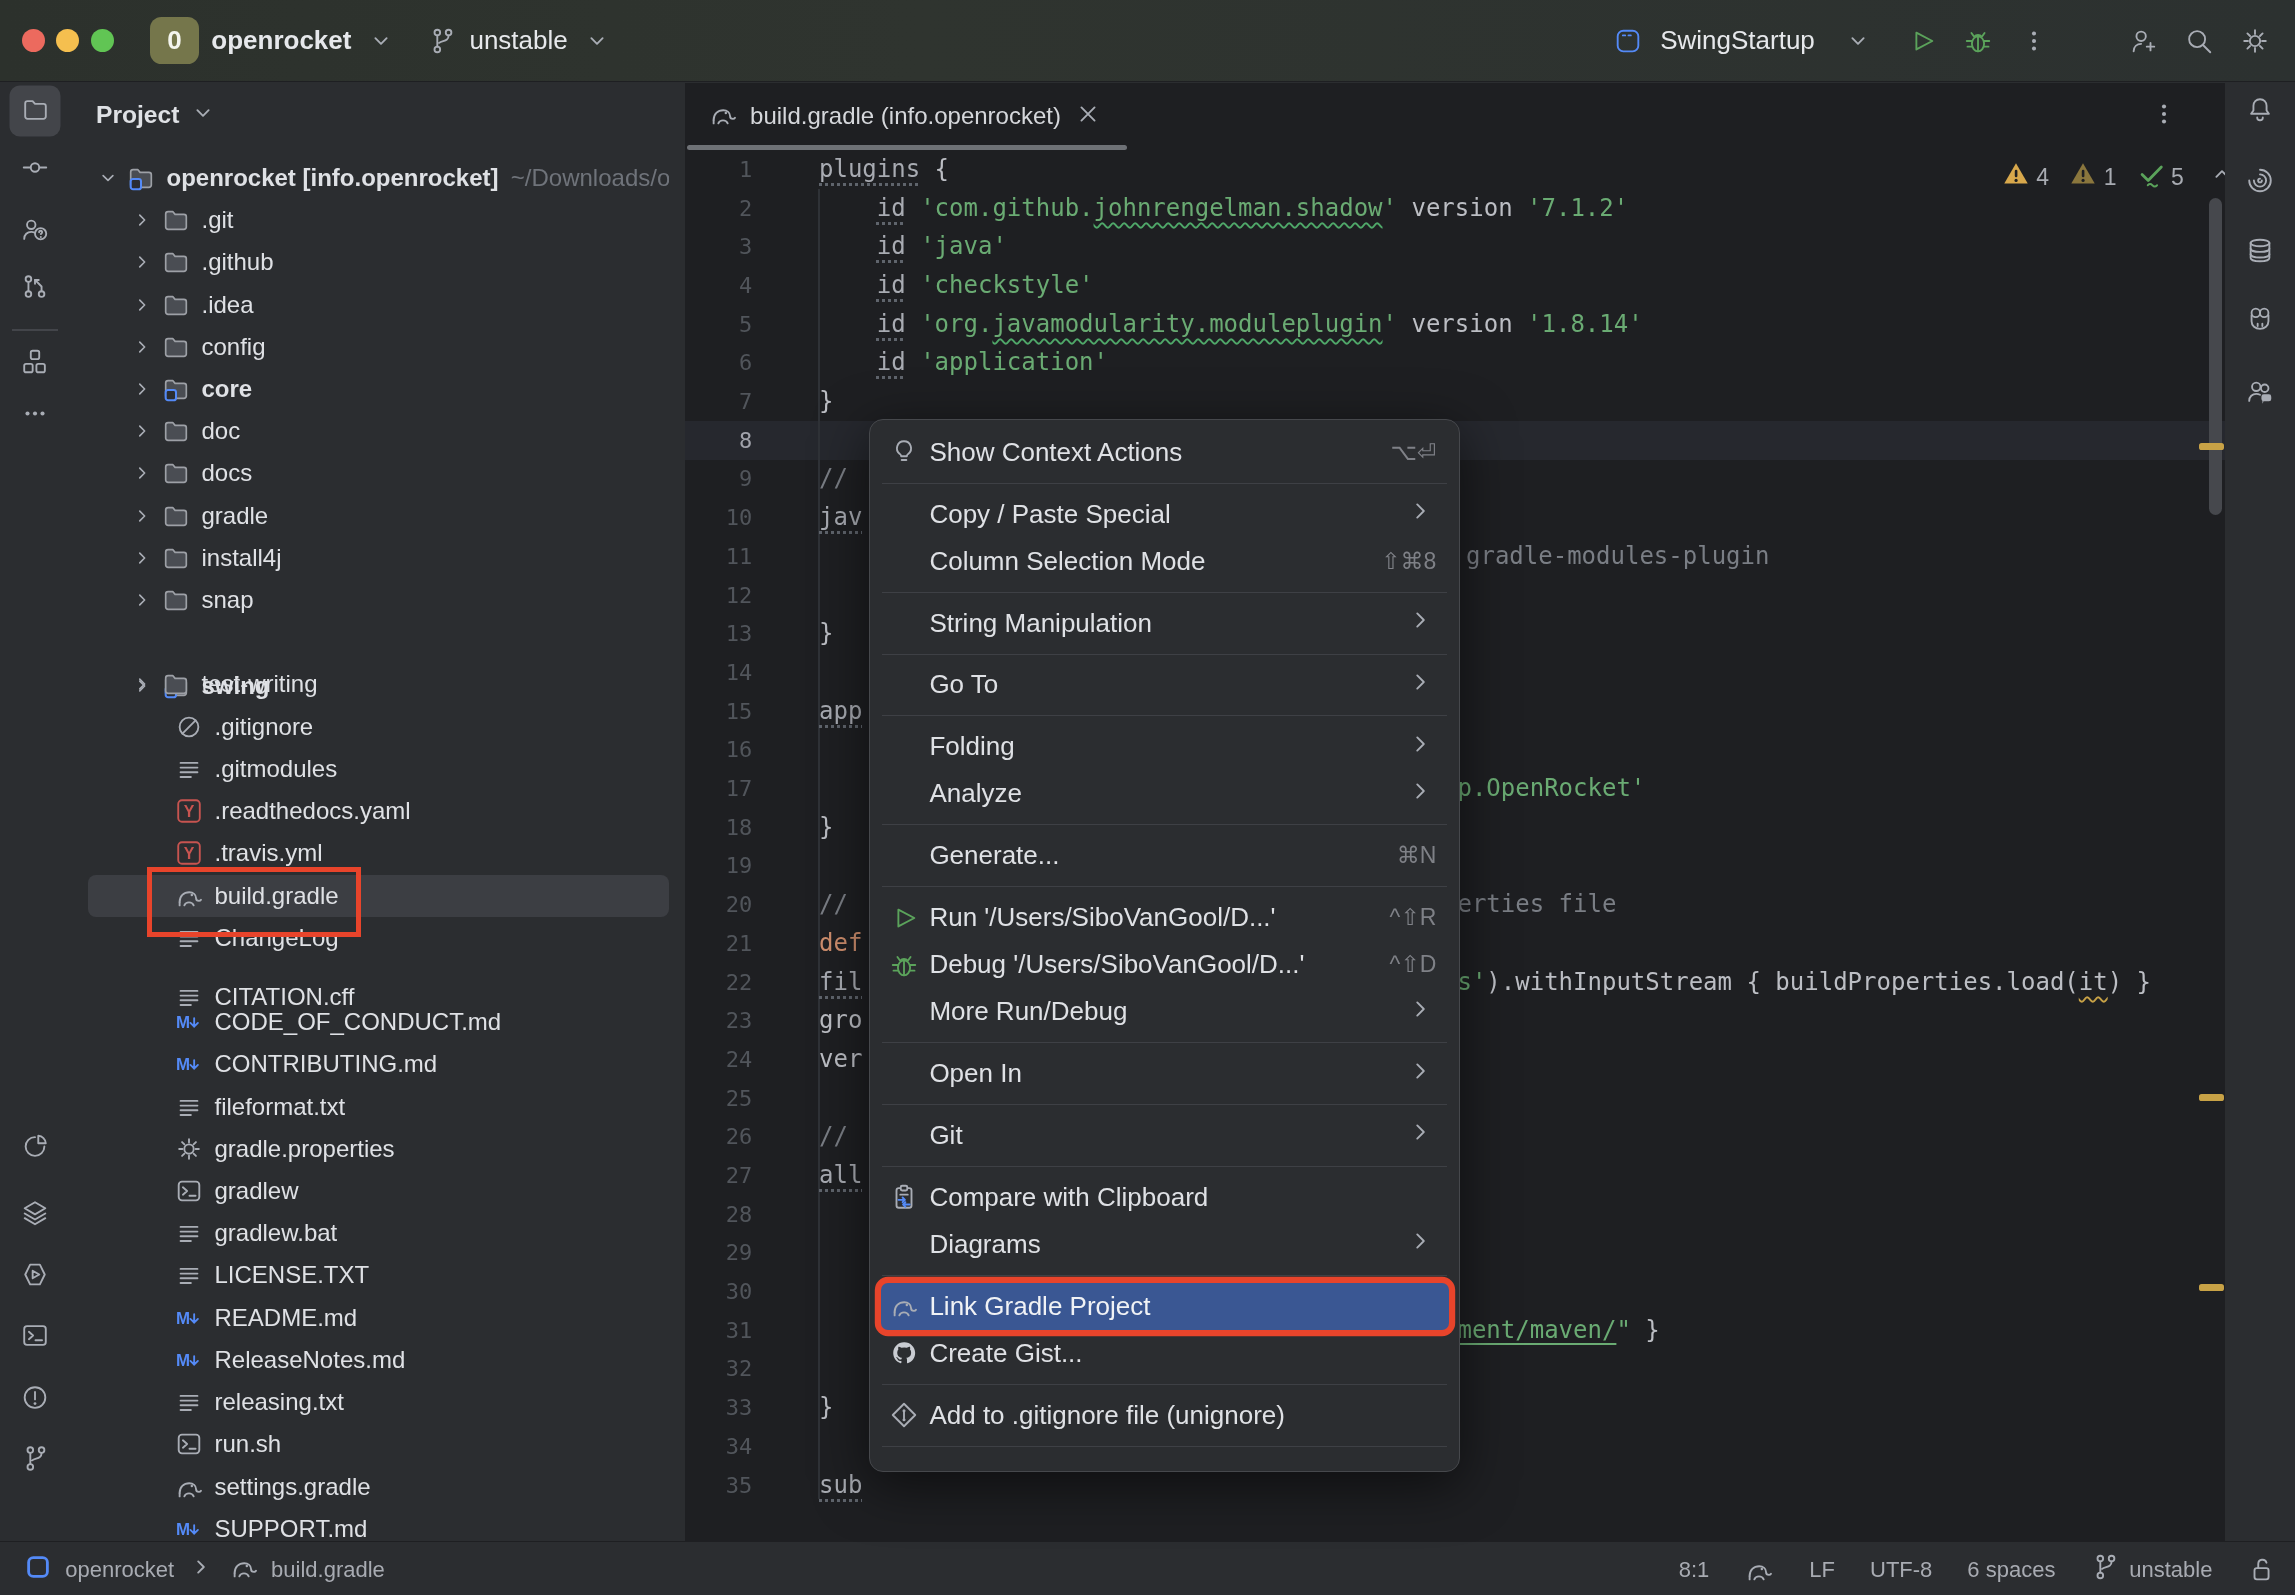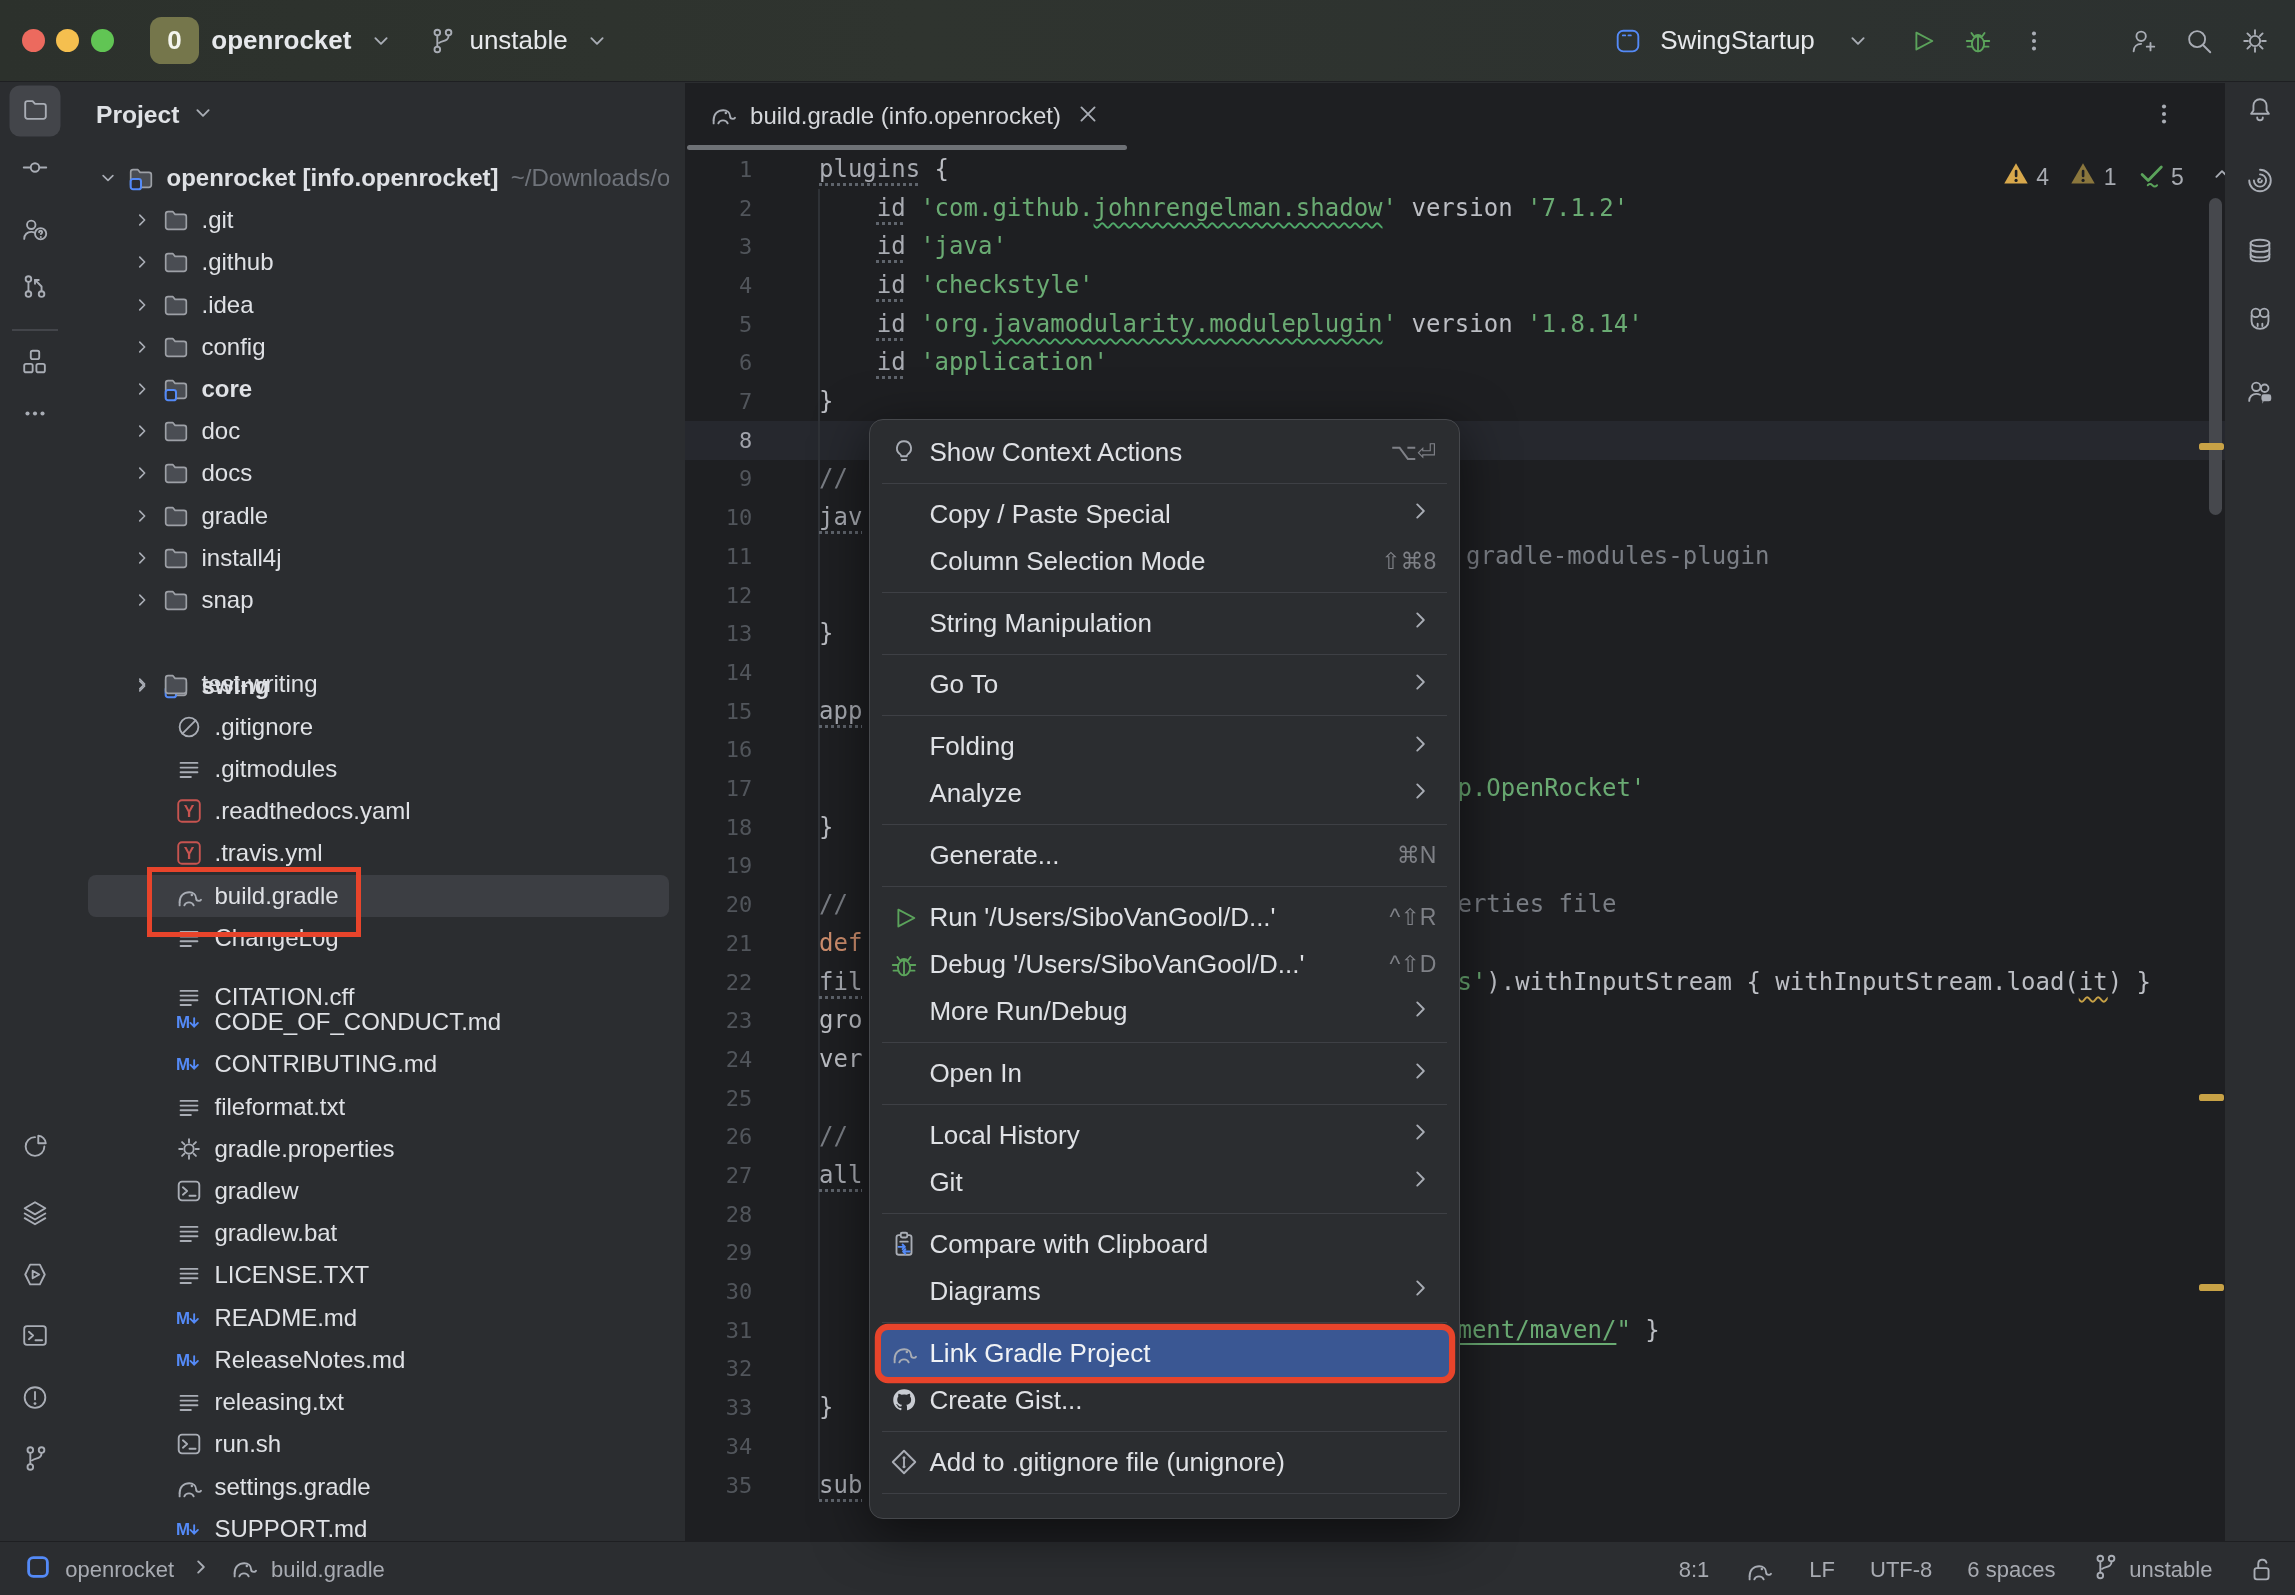--- a/index.html
+++ b/index.html
@@ -677,21 +677,21 @@
         <div class="cline" style="top: 299px;"><span class="lseg"><span class="c-plain">}</span></span></div>
         <div class="cline" style="top: 376px;"><span class="lseg"><span class="c-cmt">//</span></span></div>
         <div class="cline" style="top: 415px;"><span class="lseg"><span class="c-id">jav</span></span></div>
         <div class="cline" style="top: 454px;"><span class="rfrag" style="left: 693px;"><span class="c-cmt">gradle-modules-plugin</span></span></div>
         <div class="cline" style="top: 531px;"><span class="lseg"><span class="c-plain">}</span></span></div>
         <div class="cline" style="top: 609px;"><span class="lseg"><span class="c-id">app</span></span></div>
         <div class="cline" style="top: 686px;"><span class="rfrag" style="left: 670px;"><span class="c-str">up.OpenRocket'</span></span></div>
         <div class="cline" style="top: 725px;"><span class="lseg"><span class="c-plain">}</span></span></div>
         <div class="cline" style="top: 802px;"><span class="lseg"><span class="c-cmt">//</span></span><span class="rfrag" style="left: 670px;"><span class="c-cmt">perties file</span></span></div>
         <div class="cline" style="top: 841px;"><span class="lseg"><span class="c-kw">def</span></span></div>
-        <div class="cline" style="top: 880px;"><span class="lseg"><span class="c-id">fil</span></span><span class="rfrag" style="left: 670px;"><span class="c-str">es'</span><span class="c-plain">).withInputStream { withInputStream.load(</span><span class="c-sqy">it</span><span class="c-plain">) }</span></span></div>
+        <div class="cline" style="top: 880px;"><span class="lseg"><span class="c-id">fil</span></span><span class="rfrag" style="left: 670px;"><span class="c-str">es'</span><span class="c-plain">).withInputStream { buildProperties.load(</span><span class="c-sqy">it</span><span class="c-plain">) }</span></span></div>
         <div class="cline" style="top: 918px;"><span class="lseg"><span class="c-plain">gro</span></span></div>
         <div class="cline" style="top: 957px;"><span class="lseg"><span class="c-plain">ver</span></span></div>
         <div class="cline" style="top: 1034px;"><span class="lseg"><span class="c-cmt">//</span></span></div>
         <div class="cline" style="top: 1073px;"><span class="lseg"><span class="c-id">all</span></span></div>
         <div class="cline" style="top: 1228px;"><span class="rfrag" style="left: 670px;"><span class="c-strul">yment/maven/</span><span class="c-str">"</span><span class="c-plain"> }</span></span></div>
         <div class="cline" style="top: 1305px;"><span class="lseg"><span class="c-plain">}</span></span></div>
         <div class="cline" style="top: 1383px;"><span class="lseg"><span class="c-id">sub</span></span></div>
       </div>
     <div id="tabbar">
       <div id="tab">
@@ -888,27 +888,20 @@
       <div class="mitem">
         <span class="mico"></span>
         <span class="mlabel">Open In</span>
         <span class="mshort"><svg width="30" height="30" viewBox="0 0 32 32" fill="none" stroke="#A9ADB5" stroke-width="2" stroke-linecap="round" stroke-linejoin="round">
             <path d="M12 9l7 7-7 7"></path>
           </svg></span>
       </div>
       <div class="msep"></div>
       <div class="mitem">
         <span class="mico"></span>
-        <span class="mlabel">Local History</span>
-        <span class="mshort"><svg width="30" height="30" viewBox="0 0 32 32" fill="none" stroke="#A9ADB5" stroke-width="2" stroke-linecap="round" stroke-linejoin="round">
-            <path d="M12 9l7 7-7 7"></path>
-          </svg></span>
-      </div>
-      <div class="mitem">
-        <span class="mico"></span>
         <span class="mlabel">Git</span>
         <span class="mshort"><svg width="30" height="30" viewBox="0 0 32 32" fill="none" stroke="#A9ADB5" stroke-width="2" stroke-linecap="round" stroke-linejoin="round">
             <path d="M12 9l7 7-7 7"></path>
           </svg></span>
       </div>
       <div class="msep"></div>
       <div class="mitem">
         <span class="mico">
           <svg width="30" height="30" viewBox="0 0 32 32" fill="none" stroke="#A9ADB5" stroke-width="2" stroke-linecap="round" stroke-linejoin="round">
             <rect x="8" y="6.5" width="16" height="21" rx="2.5"></rect>

